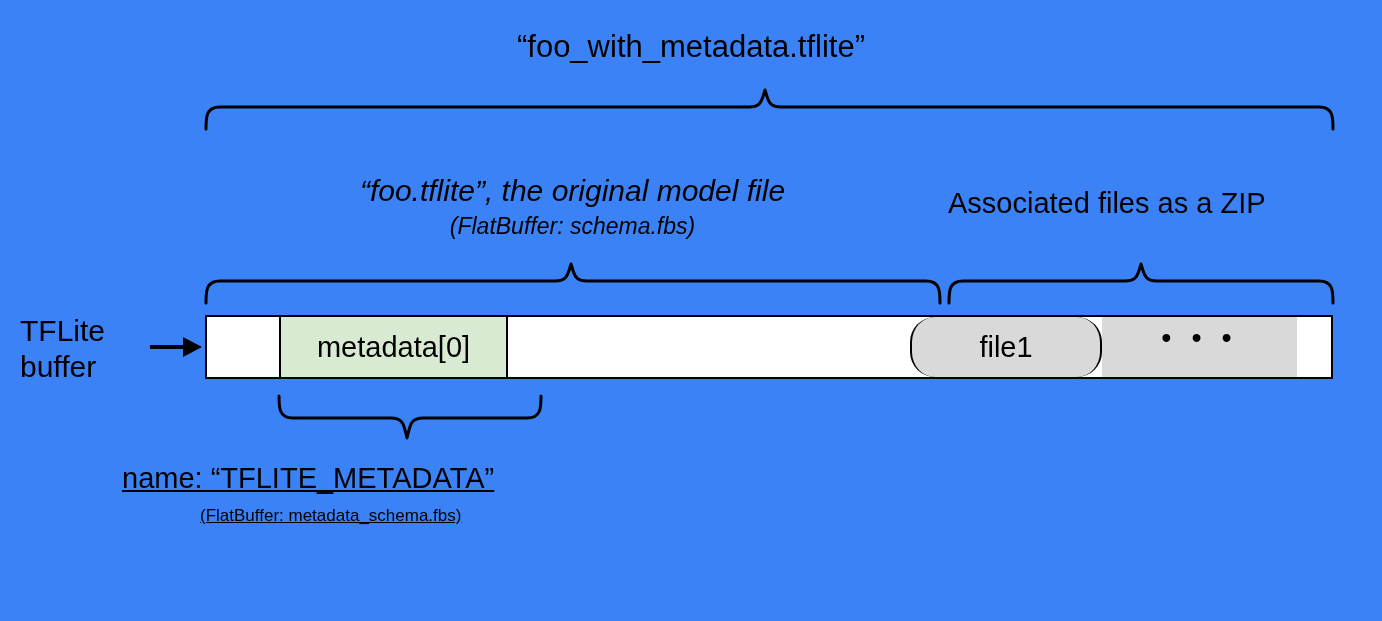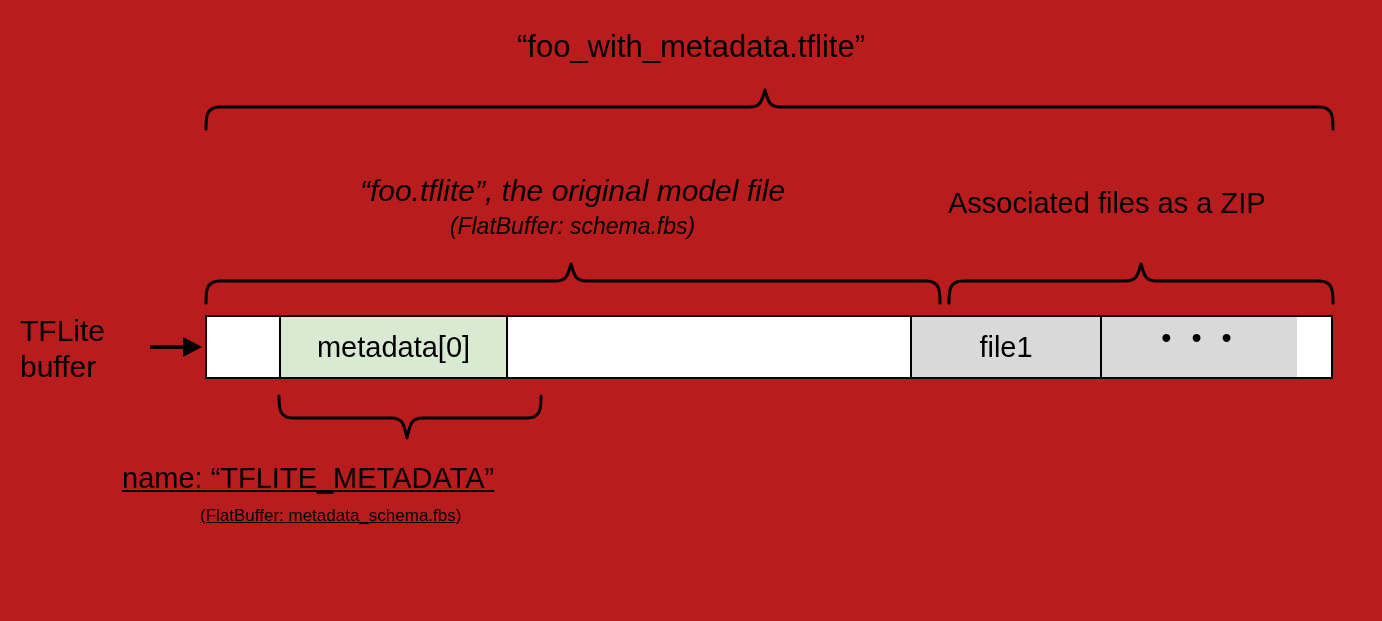--- a/index.html
+++ b/index.html
@@ -8,21 +8,21 @@
     background: #ffffff;
   }
   body {
     font-family: "Liberation Sans", sans-serif;
     color: #000000;
   }
   #canvas {
     position: relative;
     width: 1382px;
     height: 621px;
-    background: #b91c1c;
+    background: #3b82f6;
     overflow: hidden;
   }
   .abs { position: absolute; }
 
   
   .title-top {
     left: 0;
     top: 28px;
     width: 1382px;
     text-align: center;
@@ -108,21 +108,21 @@
     box-sizing: border-box;
     display: flex;
     align-items: center;
     justify-content: center;
     font-size: 29px;
     height: 100%;
   }
   .seg-empty-left { width: 72px; background: #ffffff; }
   .seg-metadata   { width: 229px; background: #d9ead3; border-left: 2px solid #000; border-right: 2px solid #000; }
   .seg-empty-mid  { width: 402px; background: #ffffff; }
-  .seg-file1      { width: 192px; background: #d9d9d9; border-left: 2px solid #000; border-right: 2px solid #000; }
+  .seg-file1      { width: 192px; background: #d9d9d9; border-left: 2px solid #000; border-right: 2px solid #000; border-radius: 25px; }
   .seg-more       { width: 195px; background: #d9d9d9; letter-spacing: 6px; }
   .seg-more span  { position: relative; top: -9px; }
 
   
   svg.brace { overflow: visible; }
   svg.brace path {
     fill: none;
     stroke: #000000;
     stroke-width: 3;
     stroke-linecap: round;

